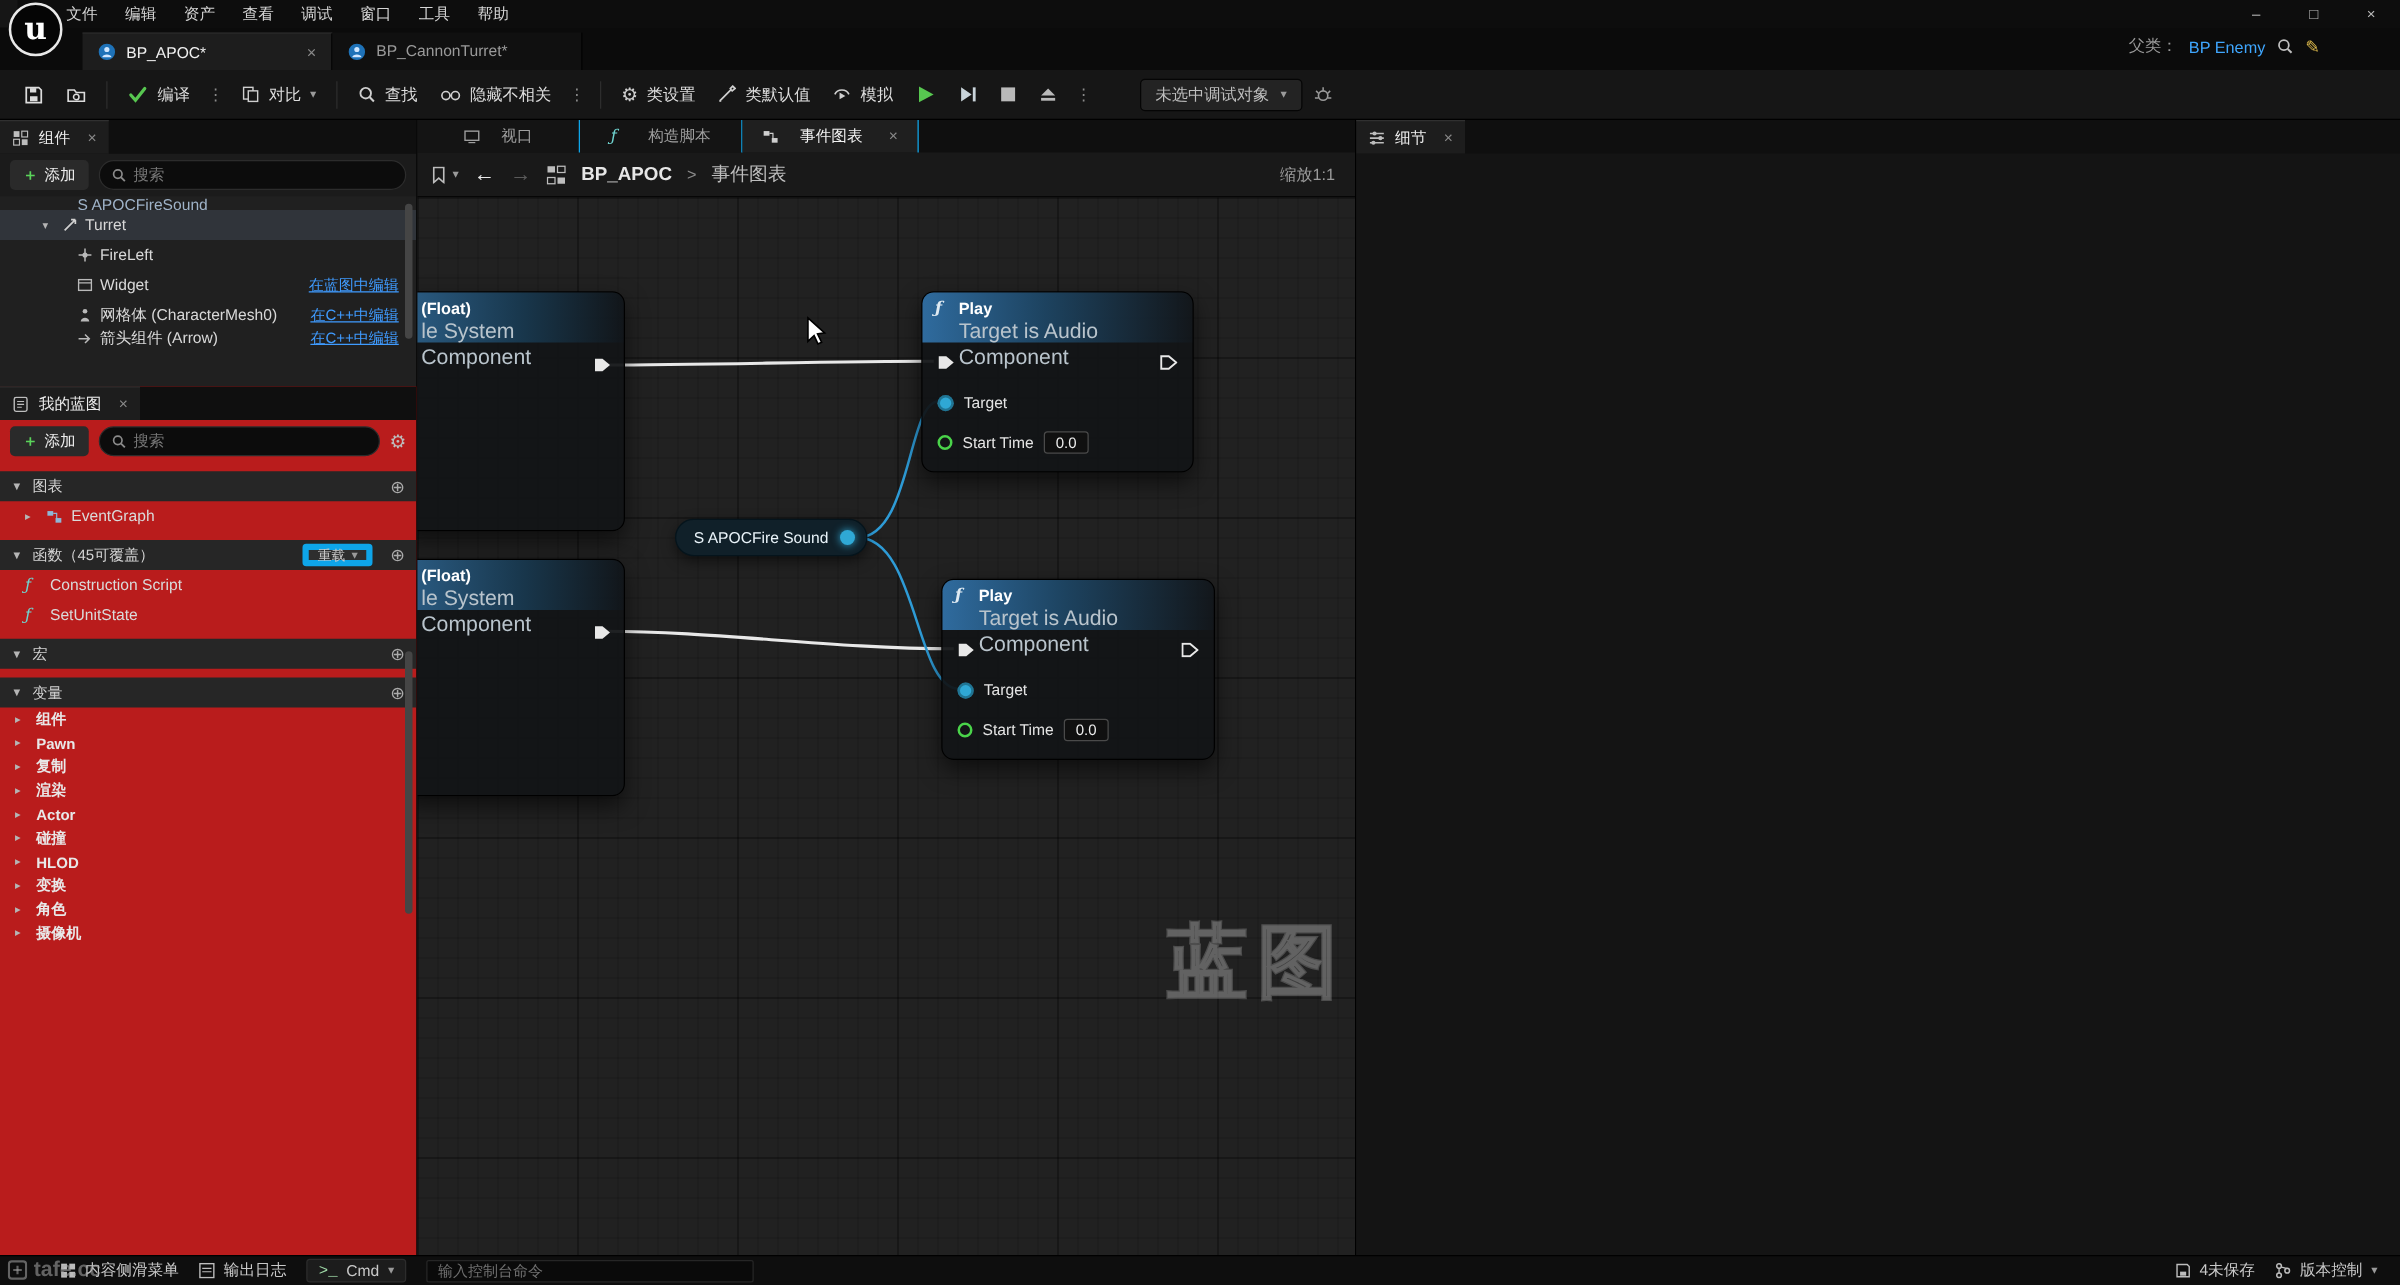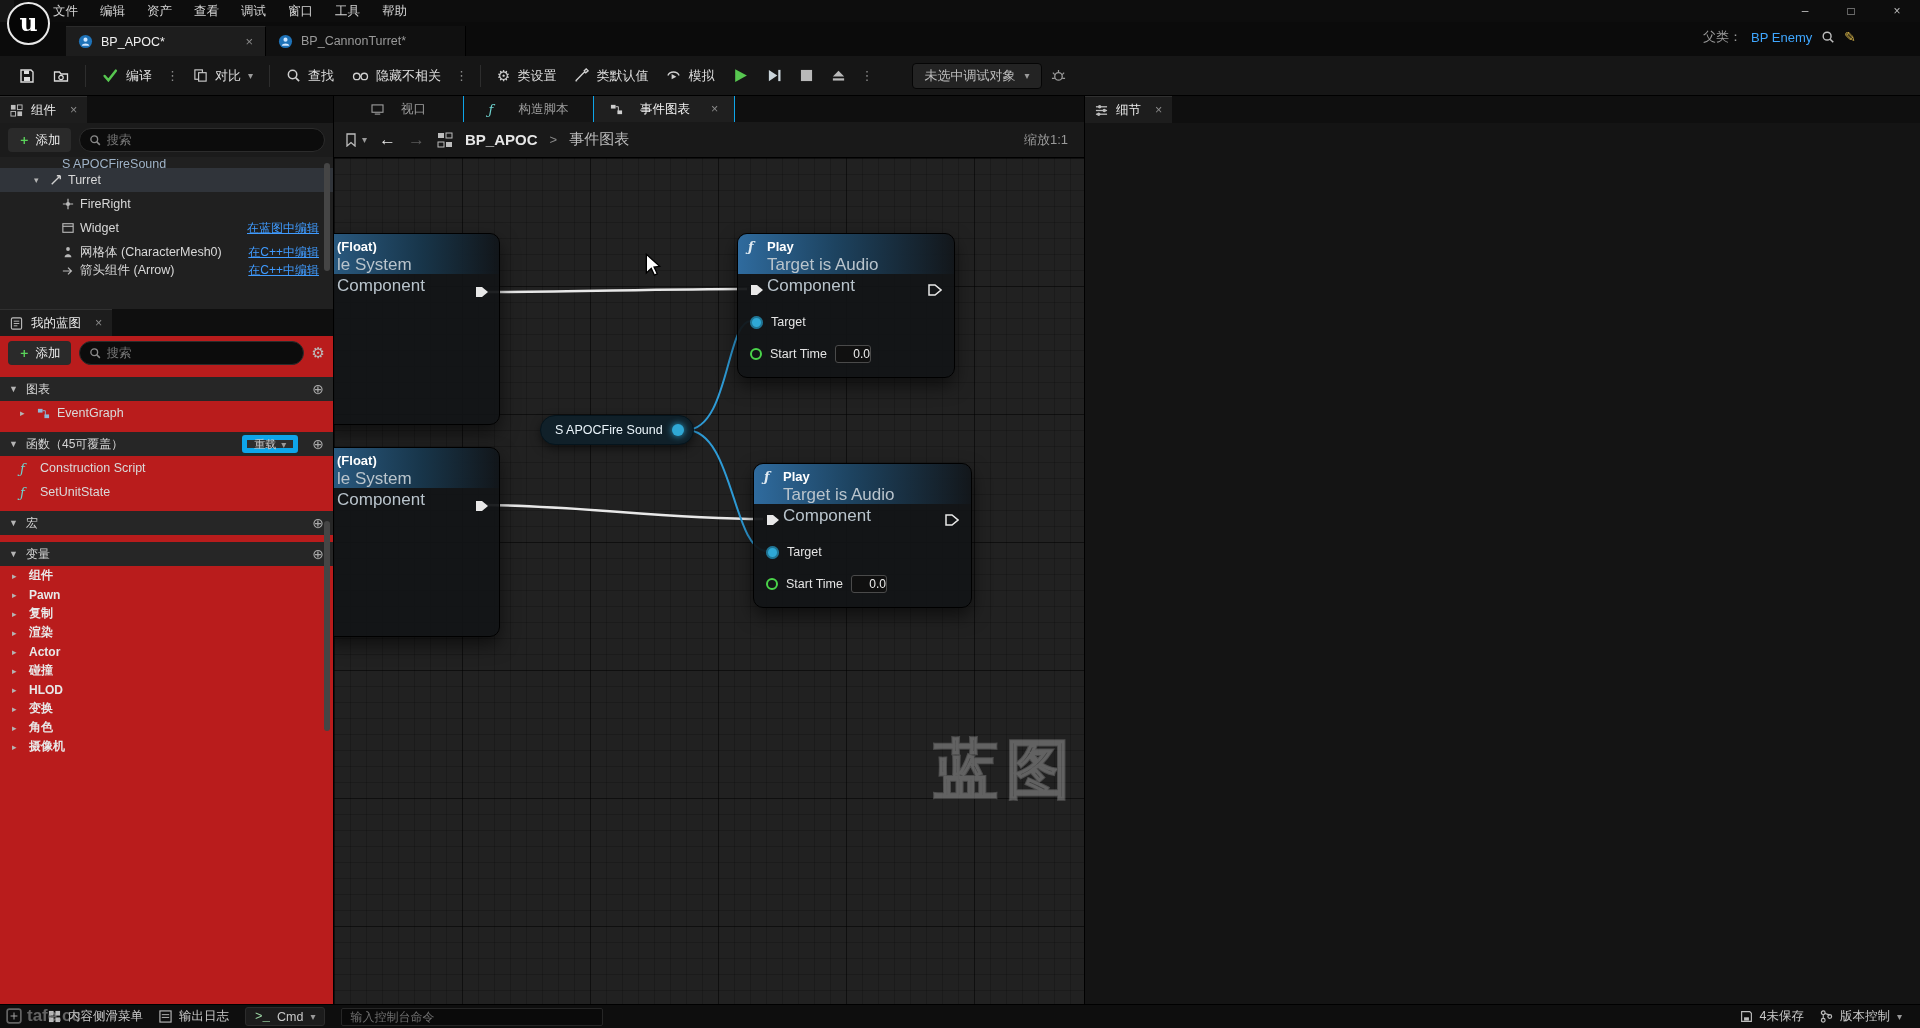--- a/index.html
+++ b/index.html
@@ -96,21 +96,21 @@
   .node-head{height:40px;border-radius:9px 9px 0 0;padding:5px 10px 0 10px;position:relative}
   .head-play{background:linear-gradient(90deg,#2f6b9e 0%,#1d4360 45%,rgba(18,28,38,.25) 100%)}
   .head-partial{background:linear-gradient(90deg,#2b5d85 0%,#18364b 55%,rgba(14,24,34,.25) 100%)}
   .node-title{color:#fff;font-weight:700;font-size:13px;display:flex;align-items:center;gap:6px;line-height:1.25}
   .node-sub{color:#b9c4cc;font-size:17px;line-height:1.2}
   .prow{display:flex;align-items:center;gap:8px;padding:0 12px;height:32px}
   .pin-exec{width:14px;height:12px;flex:none}
   .pin-audio{width:13px;height:13px;border-radius:50%;background:#2fa8d5;box-shadow:inset 0 0 0 2px rgba(0,0,0,.3);flex:none}
   .pin-float{width:12px;height:12px;border-radius:50%;border:2.5px solid #4ad44a;flex:none}
   .pinlbl{color:#e4e4e4;font-size:12.5px}
-  .valbox{width:36px;height:18px;background:#101010;border:1px solid #4a4a4a;border-radius:3px;color:#eee;font-size:12px;text-align:right;font-family:inherit}
+  .valbox{width:36px;height:18px;background:#101010;border:1px solid #4a4a4a;border-radius:3px;color:#eee;font-size:12px;text-align:center;font-family:inherit}
   .pill{position:absolute;z-index:2;height:30px;border-radius:15px;background:#102029;border:1px solid #05141c;display:flex;align-items:center;gap:9px;padding:0 9px 0 14px;box-shadow:0 4px 10px rgba(0,0,0,.5)}
   .pill .lbl{color:#eaf4fa;font-size:12.5px;white-space:nowrap}
   .pill .outpin{width:12px;height:12px;border-radius:50%;background:#2fa8d5;box-shadow:0 0 7px #2fa8d5}
   .exec-abs{position:absolute;right:10px;top:52px}
   .watermark{position:absolute;left:600px;top:568px;font-size:64px;font-weight:700;letter-spacing:8px;color:rgba(150,150,150,.28);-webkit-text-stroke:2px rgba(160,160,160,.35);z-index:0}
   .cursor{position:absolute;left:310px;top:95px;z-index:6}
 
   
   .details{position:absolute;top:96px;left:1084px;right:0;bottom:24px;background:#151515;border-left:1px solid #000}
   .details-body{position:absolute;top:27px;left:0;right:0;bottom:0;background:#141414}
@@ -315,21 +315,21 @@
           <svg width="12" height="12" viewBox="0 0 14 14">
               <path d="M2 12L12 2M12 2h-4M12 2v4" stroke="#d0d0d0" stroke-width="1.6" fill="none"></path>
             </svg>
           <span>Turret</span>
         </div>
         <div class="crow child">
           <svg width="12" height="12" viewBox="0 0 14 14">
               <path d="M7 1v12M1 7h12" stroke="#b9b9b9" stroke-width="1.4"></path>
               <circle cx="7" cy="7" r="2.4" fill="#b9b9b9"></circle>
             </svg>
-          <span>FireRight</span>
+          <span>FireLeft</span>
         </div>
         <div class="crow child">
           <svg width="12" height="12" viewBox="0 0 14 14">
               <rect x="1" y="2" width="12" height="10" fill="none" stroke="#b9b9b9" stroke-width="1.3"></rect>
               <line x1="1" y1="5" x2="13" y2="5" stroke="#b9b9b9" stroke-width="1.3"></line>
             </svg>
           <span>Widget</span>
           <span class="link">在蓝图中编辑</span>
         </div>
         <div class="crow child">

